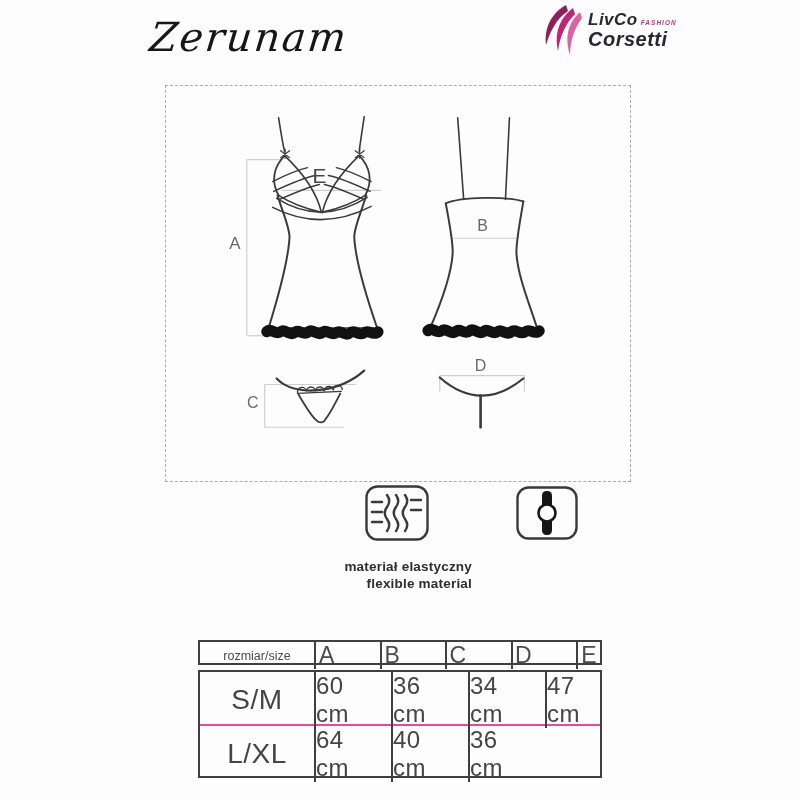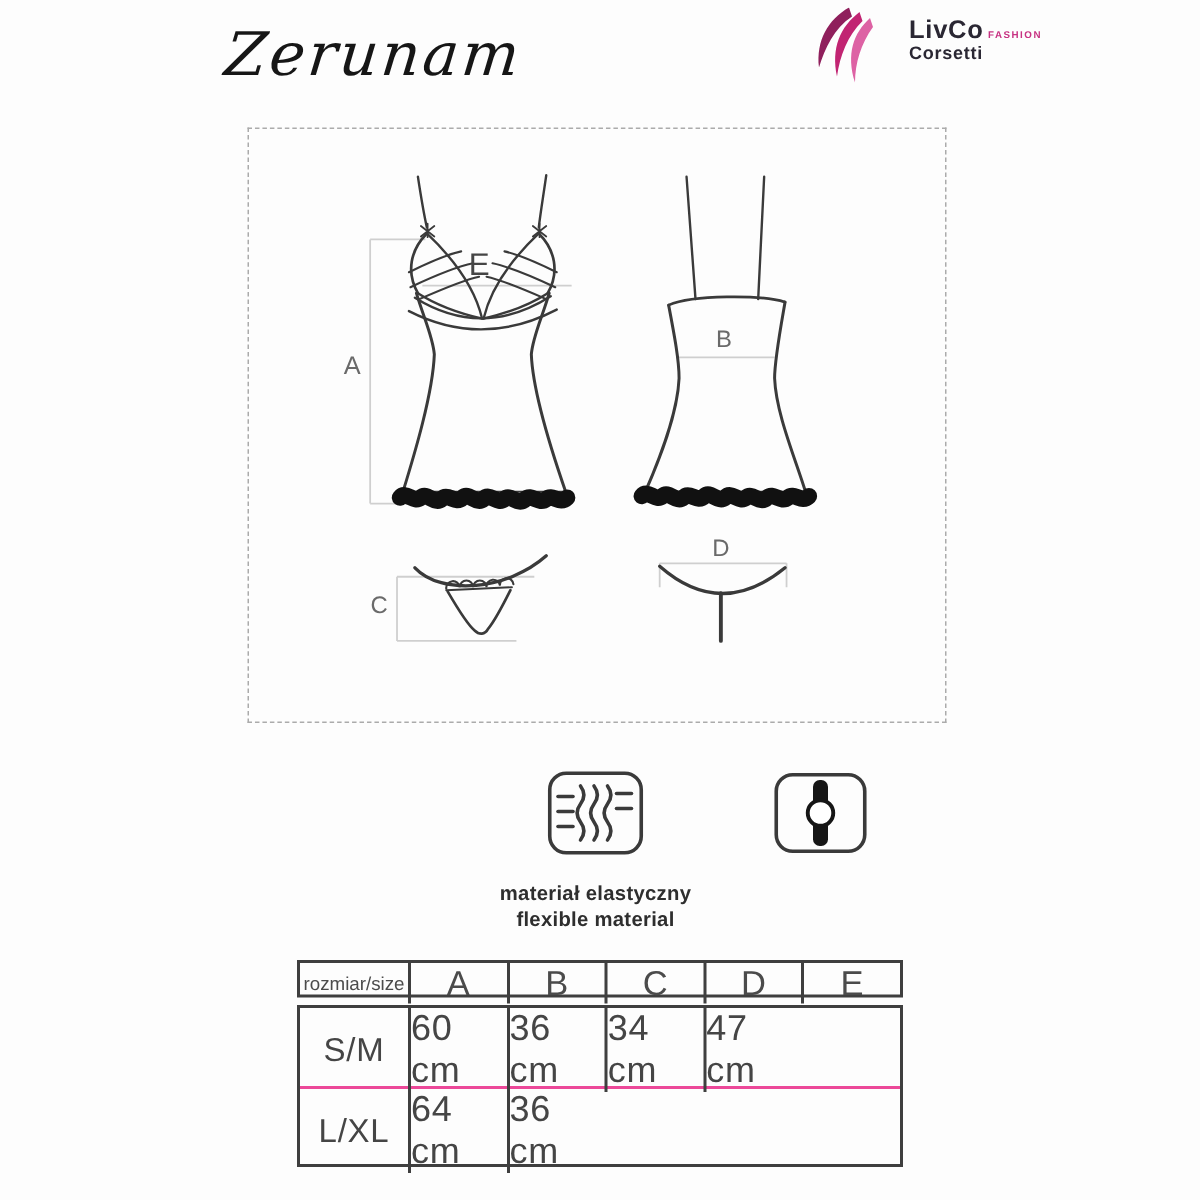--- a/index.html
+++ b/index.html
@@ -11,57 +11,57 @@
   }
 
   
   .product-title {
     position:absolute; left:150px; top:14px;
     font-family:"DejaVu Serif", serif; font-style:italic;
     font-size:40px; color:#161616; letter-spacing:2px;
     transform:skewX(-6deg);
   }
   .logo { position:absolute; left:542px; top:5px; display:flex; align-items:flex-start; }
-  .logo-text { margin-left:20px; margin-top:6px; line-height:1; }
+  .logo-text { margin-left:2px; margin-top:6px; line-height:1;font-style:italic; }
   .logo-line1 { display:flex; align-items:baseline; }
   .logo-livco { font-size:17px; font-weight:bold; color:#2a2733; letter-spacing:0.5px; }
   .logo-fashion { font-size:6.5px; font-weight:bold; letter-spacing:1px; color:#c73282; margin-left:3px; }
-  .logo-corsetti { font-size:12px; font-weight:bold; color:#2a2733; margin-top:1px; letter-spacing:0.5px; }
+  .logo-corsetti { font-size:20px; font-weight:bold; color:#2a2733; margin-top:1px; letter-spacing:0.5px; }
 
   
   .diagram-box {
     position:absolute; left:165px; top:85px; width:466px; height:397px;
     border:1px dashed #ababab;
   }
   .diagram-svg { position:absolute; left:0; top:0; width:100%; height:100%; }
   .diagram-svg text { font-family:"Liberation Sans", sans-serif; }
 
   
-  .feature { position:absolute; top:513px; width:150px; text-align:center; }
+  .feature { position:absolute; top:484px; width:150px; text-align:right; }
   .feature-1 { left:322px; }
   .feature-2 { left:472px; }
   .feature-iconwrap { height:58px; display:flex; align-items:center; justify-content:center; }
   .feature-caption { margin-top:16px; font-size:13.5px; font-weight:bold; color:#2e2e2e; line-height:17px; letter-spacing:0.2px; }
 
   
   .size-table { position:absolute; left:198px; top:640px; width:404px; color:#454545; }
   .t-row { display:grid; grid-template-columns:72px repeat(5, 1fr); }
   .t-head { border:2px solid #3f3f3f; height:25px; }
   .t-body { border:2px solid #3f3f3f; margin-top:5px; }
   .t-body .t-row { height:52px; }
   .t-body .t-row + .t-row { border-top:2px solid #ec4899; }
   .cell {
     display:flex; align-items:center; justify-content:center;
-    border-left:2px solid #3f3f3f; letter-spacing:0.5px;
+    border-left:2px solid #3f3f3f; letter-spacing:0.5px;margin-left:42px;
   }
   .cell:first-child { border-left:none; }
   .th { font-size:23px; color:#4b4b4b; }
   .th-first { font-size:12.5px; letter-spacing:0; }
   .td { font-size:24px; }
-  .td-label { font-size:22px; }
+  .td-label { font-size:28px; }
 </style>
 </head>
 <body>
 
 <div class="stage">
 
   <div class="product-title">Zerunam</div>
 
   <div class="logo">
     <svg width="44" height="52" viewBox="0 0 44 52">
@@ -205,18 +205,19 @@
       <div class="t-row">
         <div class="cell td td-label">S/M</div>
         <div class="cell td">60 cm</div>
         <div class="cell td">36 cm</div>
         <div class="cell td">34 cm</div>
         <div class="cell td">47 cm</div>
       </div>
       <div class="t-row">
         <div class="cell td td-label">L/XL</div>
         <div class="cell td">64 cm</div>
+        <div class="cell td">40 cm</div>
         <div class="cell td">36 cm</div>
       </div>
     </div>
   </div>
 
 </div>
 
 </body></html>

